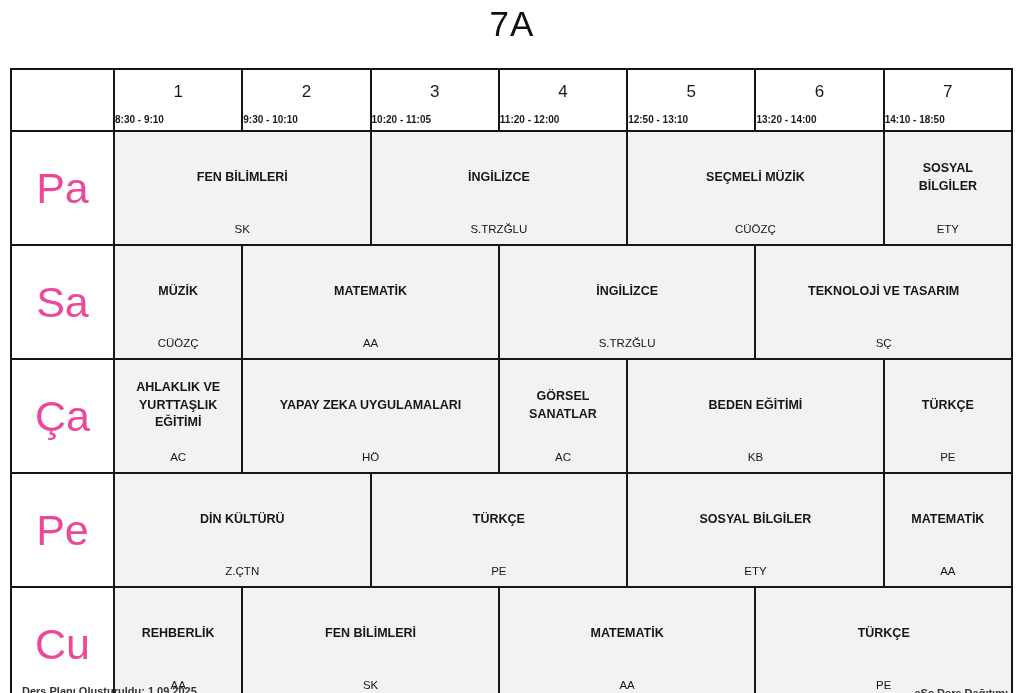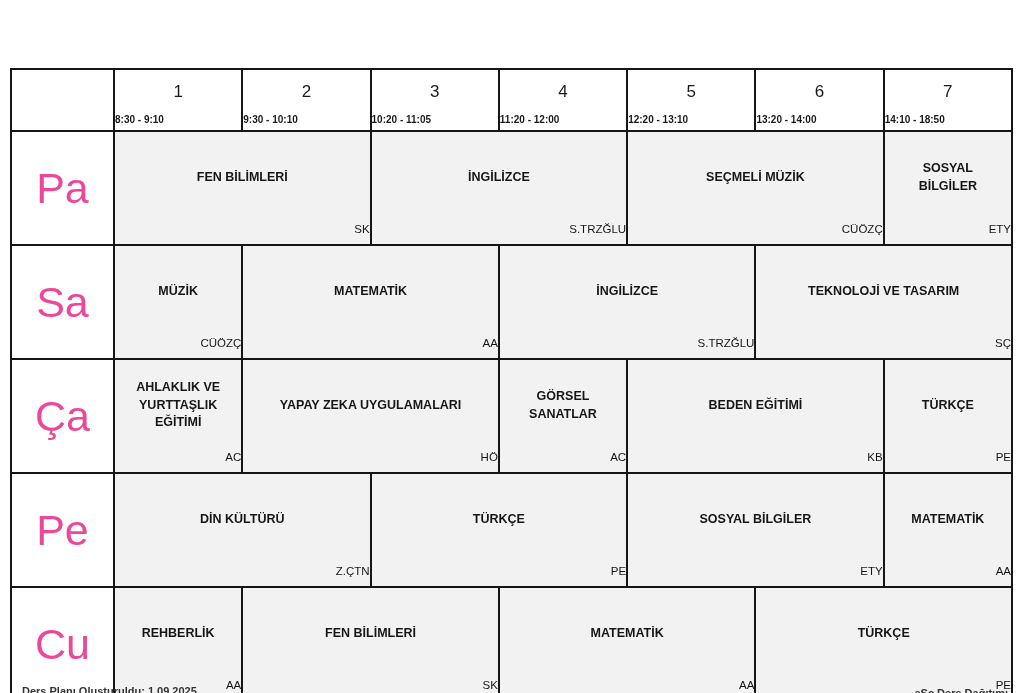--- a/index.html
+++ b/index.html
@@ -44,37 +44,38 @@
     height:112px; font-size:43px; font-weight:400; color:#ec4899;
   }
 
   .lesson-inner { display:flex; flex-direction:column; height:112px; }
   .subject {
     flex:1; display:flex; align-items:center; justify-content:center;
     font-size:12.5px; font-weight:700; text-align:center;
     line-height:1.4; padding:0 14px; color:#161616;
   }
   .teacher {
-    text-align:right; font-size:11.5px; font-weight:400;
+    text-align:center; font-size:11.5px; font-weight:400;
     padding-bottom:9px; color:#161616;
   }
 
   .footer-left {
     position:absolute; left:22px; top:685px;
     font-size:11px; font-weight:700; color:#333; white-space:nowrap;
   }
   .footer-right {
     position:absolute; right:16px; top:687px;
     font-size:11px; font-weight:700; color:#333; white-space:nowrap;
   }
 </style>
 </head>
 <body>
 
 <div class="page">
+  <h1 class="title">7A</h1>
 
   <table class="tt">
     <colgroup id="cols">
         <col style="width: 103px;">
         <col>
         <col>
         <col>
         <col>
         <col>
         <col>
@@ -103,21 +104,21 @@
           </td>
           <td class="phead">
             <div class="phead-inner">
               <div class="period-num">4</div>
               <div class="period-time">11:20 - 12:00</div>
             </div>
           </td>
           <td class="phead">
             <div class="phead-inner">
               <div class="period-num">5</div>
-              <div class="period-time">12:20 - 13:10</div>
+              <div class="period-time">12:50 - 13:10</div>
             </div>
           </td>
           <td class="phead">
             <div class="phead-inner">
               <div class="period-num">6</div>
               <div class="period-time">13:20 - 14:00</div>
             </div>
           </td>
           <td class="phead">
             <div class="phead-inner">

